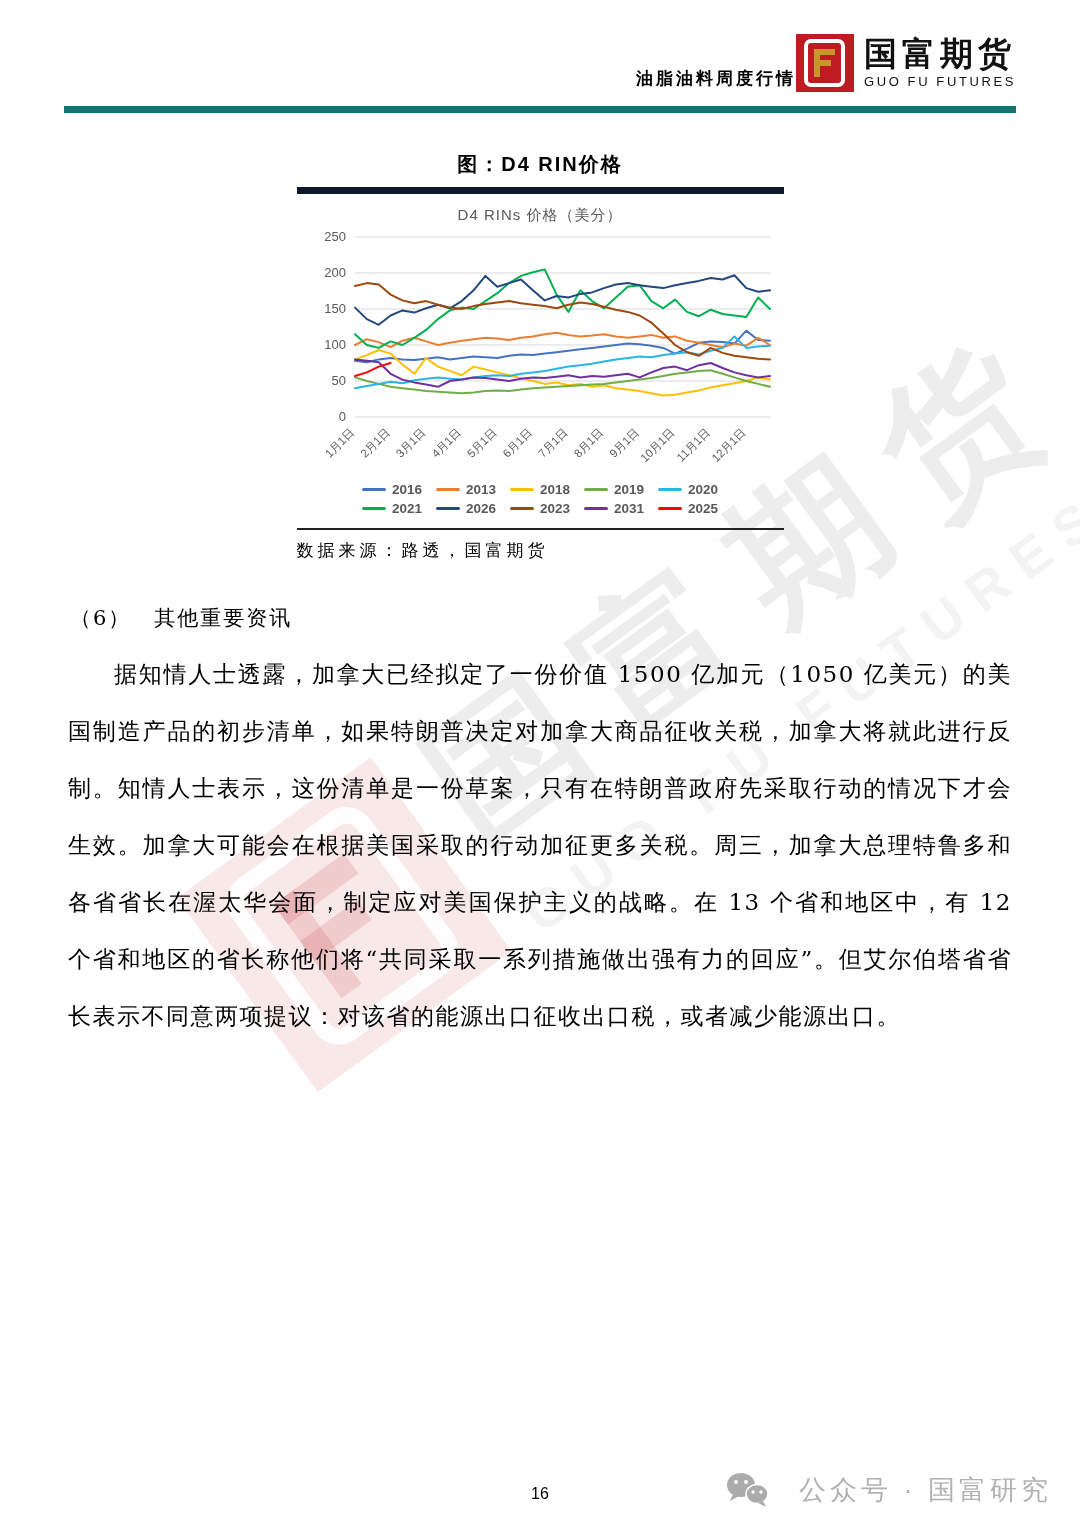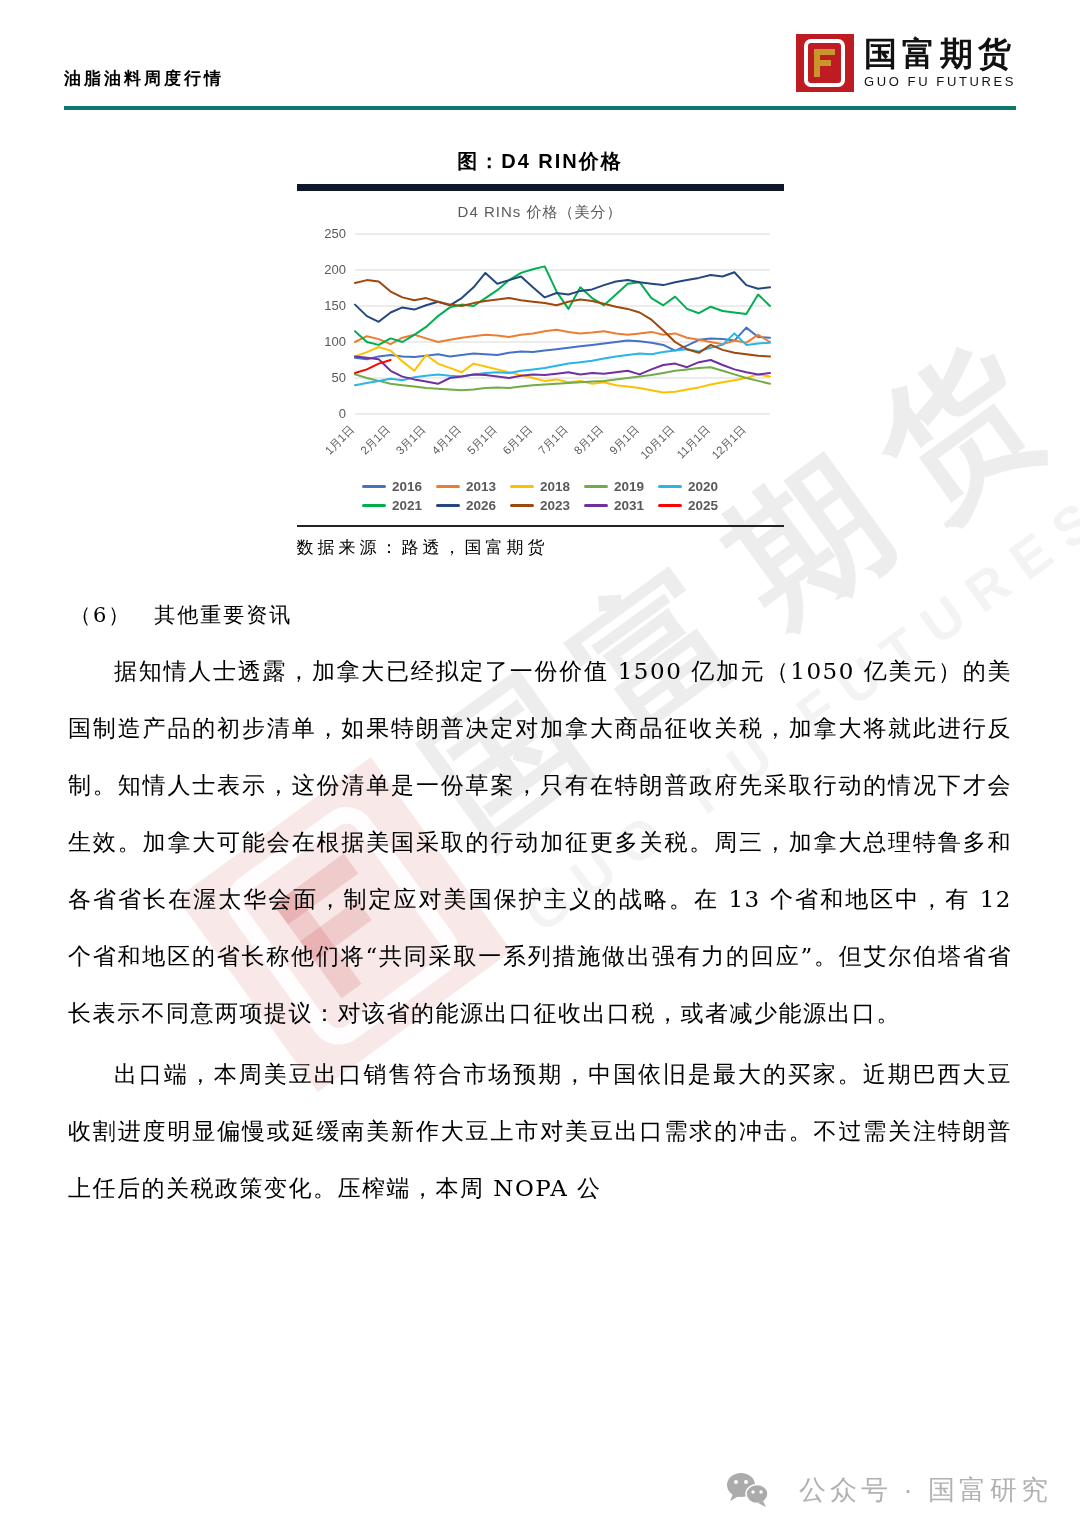--- a/index.html
+++ b/index.html
@@ -25,22 +25,22 @@
   }
   .wm-text-en{
     font-family:"Liberation Sans",sans-serif;font-weight:bold;
     font-size:54px;letter-spacing:16px;color:rgba(140,140,140,0.10);
     margin-top:8px;
   }
   
   .content{position:relative;z-index:1;}
   header{
     margin:34px 64px 0 64px;
-    display:flex;justify-content:space-between;align-items:flex-end;
-    border-bottom:4px solid #0f766e;
+    display:flex;justify-content:flex-end;align-items:flex-end;
+    border-bottom:7px solid #0f766e;
     padding-bottom:14px;
   }
   .doc-title{
     font-size:17px;font-weight:bold;letter-spacing:3px;
     padding-bottom:2px;
   }
   .brand{display:flex;align-items:center;gap:10px;}
   .brand-logo{width:58px;height:58px;display:block;}
   .brand-cn{
     font-family:"Liberation Sans",sans-serif;font-weight:bold;
@@ -225,24 +225,24 @@
                 </div>
               </div>
             </div>
         </div>
         <div class="fig-source">数据来源：路透，国富期货</div>
       </section>
 
       <h3 class="sec-heading">（6）　其他重要资讯</h3>
       <p class="body-para">据知情人士透露，加拿大已经拟定了一份价值 1500 亿加元（1050 亿美元）的美国制造产品的初步清单，如果特朗普决定对加拿大商品征收关税，加拿大将就此进行反制。知情人士表示，这份清单是一份草案，只有在特朗普政府先采取行动的情况下才会生效。加拿大可能会在根据美国采取的行动加征更多关税。周三，加拿大总理特鲁多和各省省长在渥太华会面，制定应对美国保护主义的战略。在 13 个省和地区中，有 12 个省和地区的省长称他们将“共同采取一系列措施做出强有力的回应”。但艾尔伯塔省省长表示不同意两项提议：对该省的能源出口征收出口税，或者减少能源出口。</p>
 
-      <p class="body-para">出口端，本周美豆出口销售符合市场预期，中国依旧是最大的买家。近期巴西大豆收割进度明显偏慢或延缓南美新作大豆上市对美豆出口需求的冲击。不过需关注特朗普上任后的关税政策变化。压榨端，本周 NOPA 公</p>
     </main>
   </div>
 
+  <div class="page-num">16</div>
   <div class="wechat-badge">
     <svg class="wechat-icon" viewBox="0 0 46 38">
       <ellipse cx="16" cy="14" rx="14" ry="12" fill="#ABABAB"></ellipse>
       <path d="M8 23 L5 30 L14 25 Z" fill="#ABABAB"></path>
       <circle cx="11" cy="11" r="2" fill="#ffffff"></circle>
       <circle cx="21" cy="11" r="2" fill="#ffffff"></circle>
       <ellipse cx="32" cy="23" rx="11" ry="9.5" fill="#ABABAB" stroke="#ffffff" stroke-width="1.5"></ellipse>
       <path d="M38 30 L41 36 L33 32 Z" fill="#ABABAB"></path>
       <circle cx="28" cy="21" r="1.7" fill="#ffffff"></circle>
       <circle cx="36" cy="21" r="1.7" fill="#ffffff"></circle>

